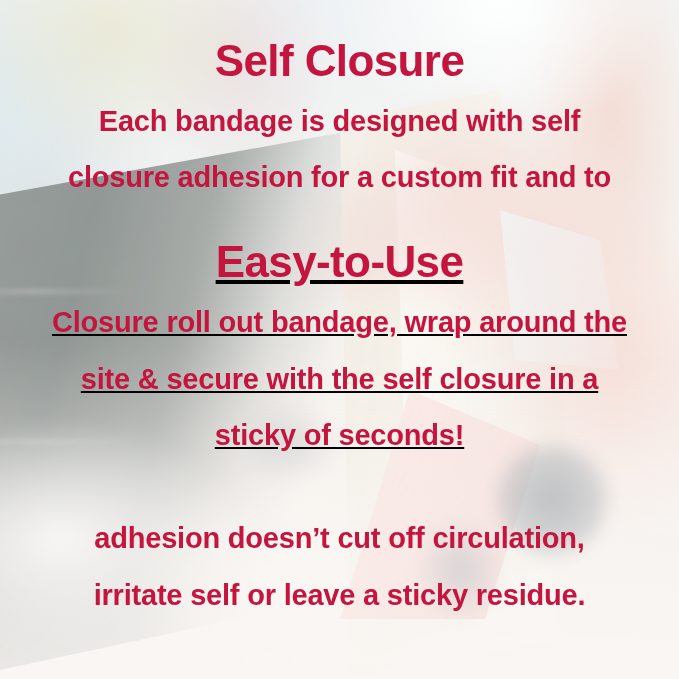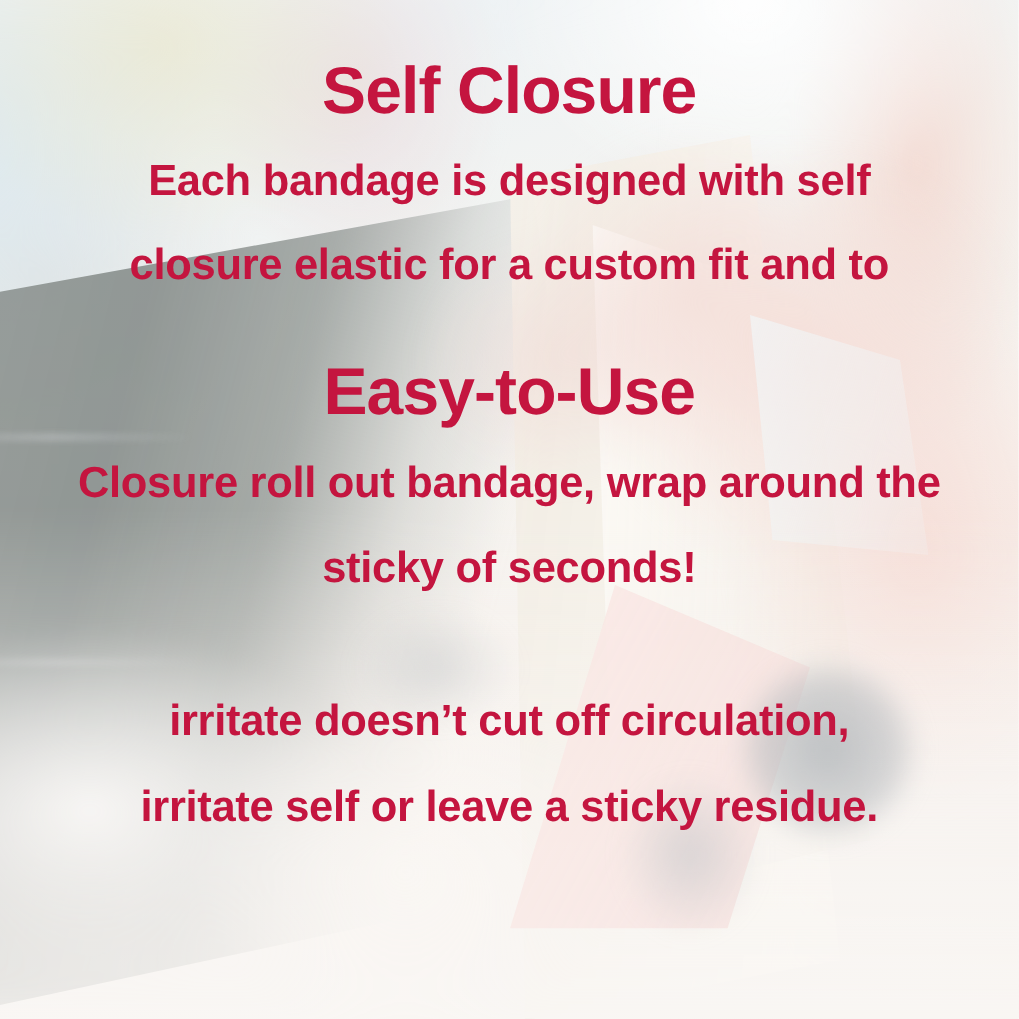--- a/index.html
+++ b/index.html
@@ -168,21 +168,21 @@
     width: 100%;
     height: 100%;
     box-sizing: border-box;
     padding: 36px 34px 20px;
     display: flex;
     flex-direction: column;
   }
 
   .section { text-align: center; }
   .section-1 { margin-top: 2px; }
-  .section-2 { margin-top: 42px; }
+  .section-2 { margin-top: 42px; text-decoration: underline; }
   .section-3 { margin-top: 46px; }
 
   .heading {
     color: #C4153F;
     font-size: 44px;
     font-weight: 700;
     letter-spacing: -0.6px;
     line-height: 1.04;
     margin: 0;
   }
@@ -215,33 +215,34 @@
   <div class="bg-layer bg-lowerlimb"></div>
   <div class="bg-layer bg-greypad"></div>
   <div class="bg-layer bg-veil"></div>
 
   <div class="content">
 
     <div class="section section-1">
       <h2 class="heading">Self Closure</h2>
       <p class="body-text">
         <span class="ln">Each bandage is designed with self</span>
-        <span class="ln">closure elastic for a custom fit and to</span>
+        <span class="ln">closure adhesion for a custom fit and to</span>
       </p>
     </div>
 
     <div class="section section-2">
       <h2 class="heading">Easy-to-Use</h2>
       <p class="body-text">
         <span class="ln">Closure roll out bandage, wrap around the</span>
+        <span class="ln">site &amp; secure with the self closure in a</span>
         <span class="ln">sticky of seconds!</span>
       </p>
     </div>
 
     <div class="section section-3">
       <p class="body-text">
-        <span class="ln">irritate doesn’t cut off circulation,</span>
+        <span class="ln">adhesion doesn’t cut off circulation,</span>
         <span class="ln">irritate self or leave a sticky residue.</span>
       </p>
     </div>
 
   </div>
 </div>
 
 </body></html>

